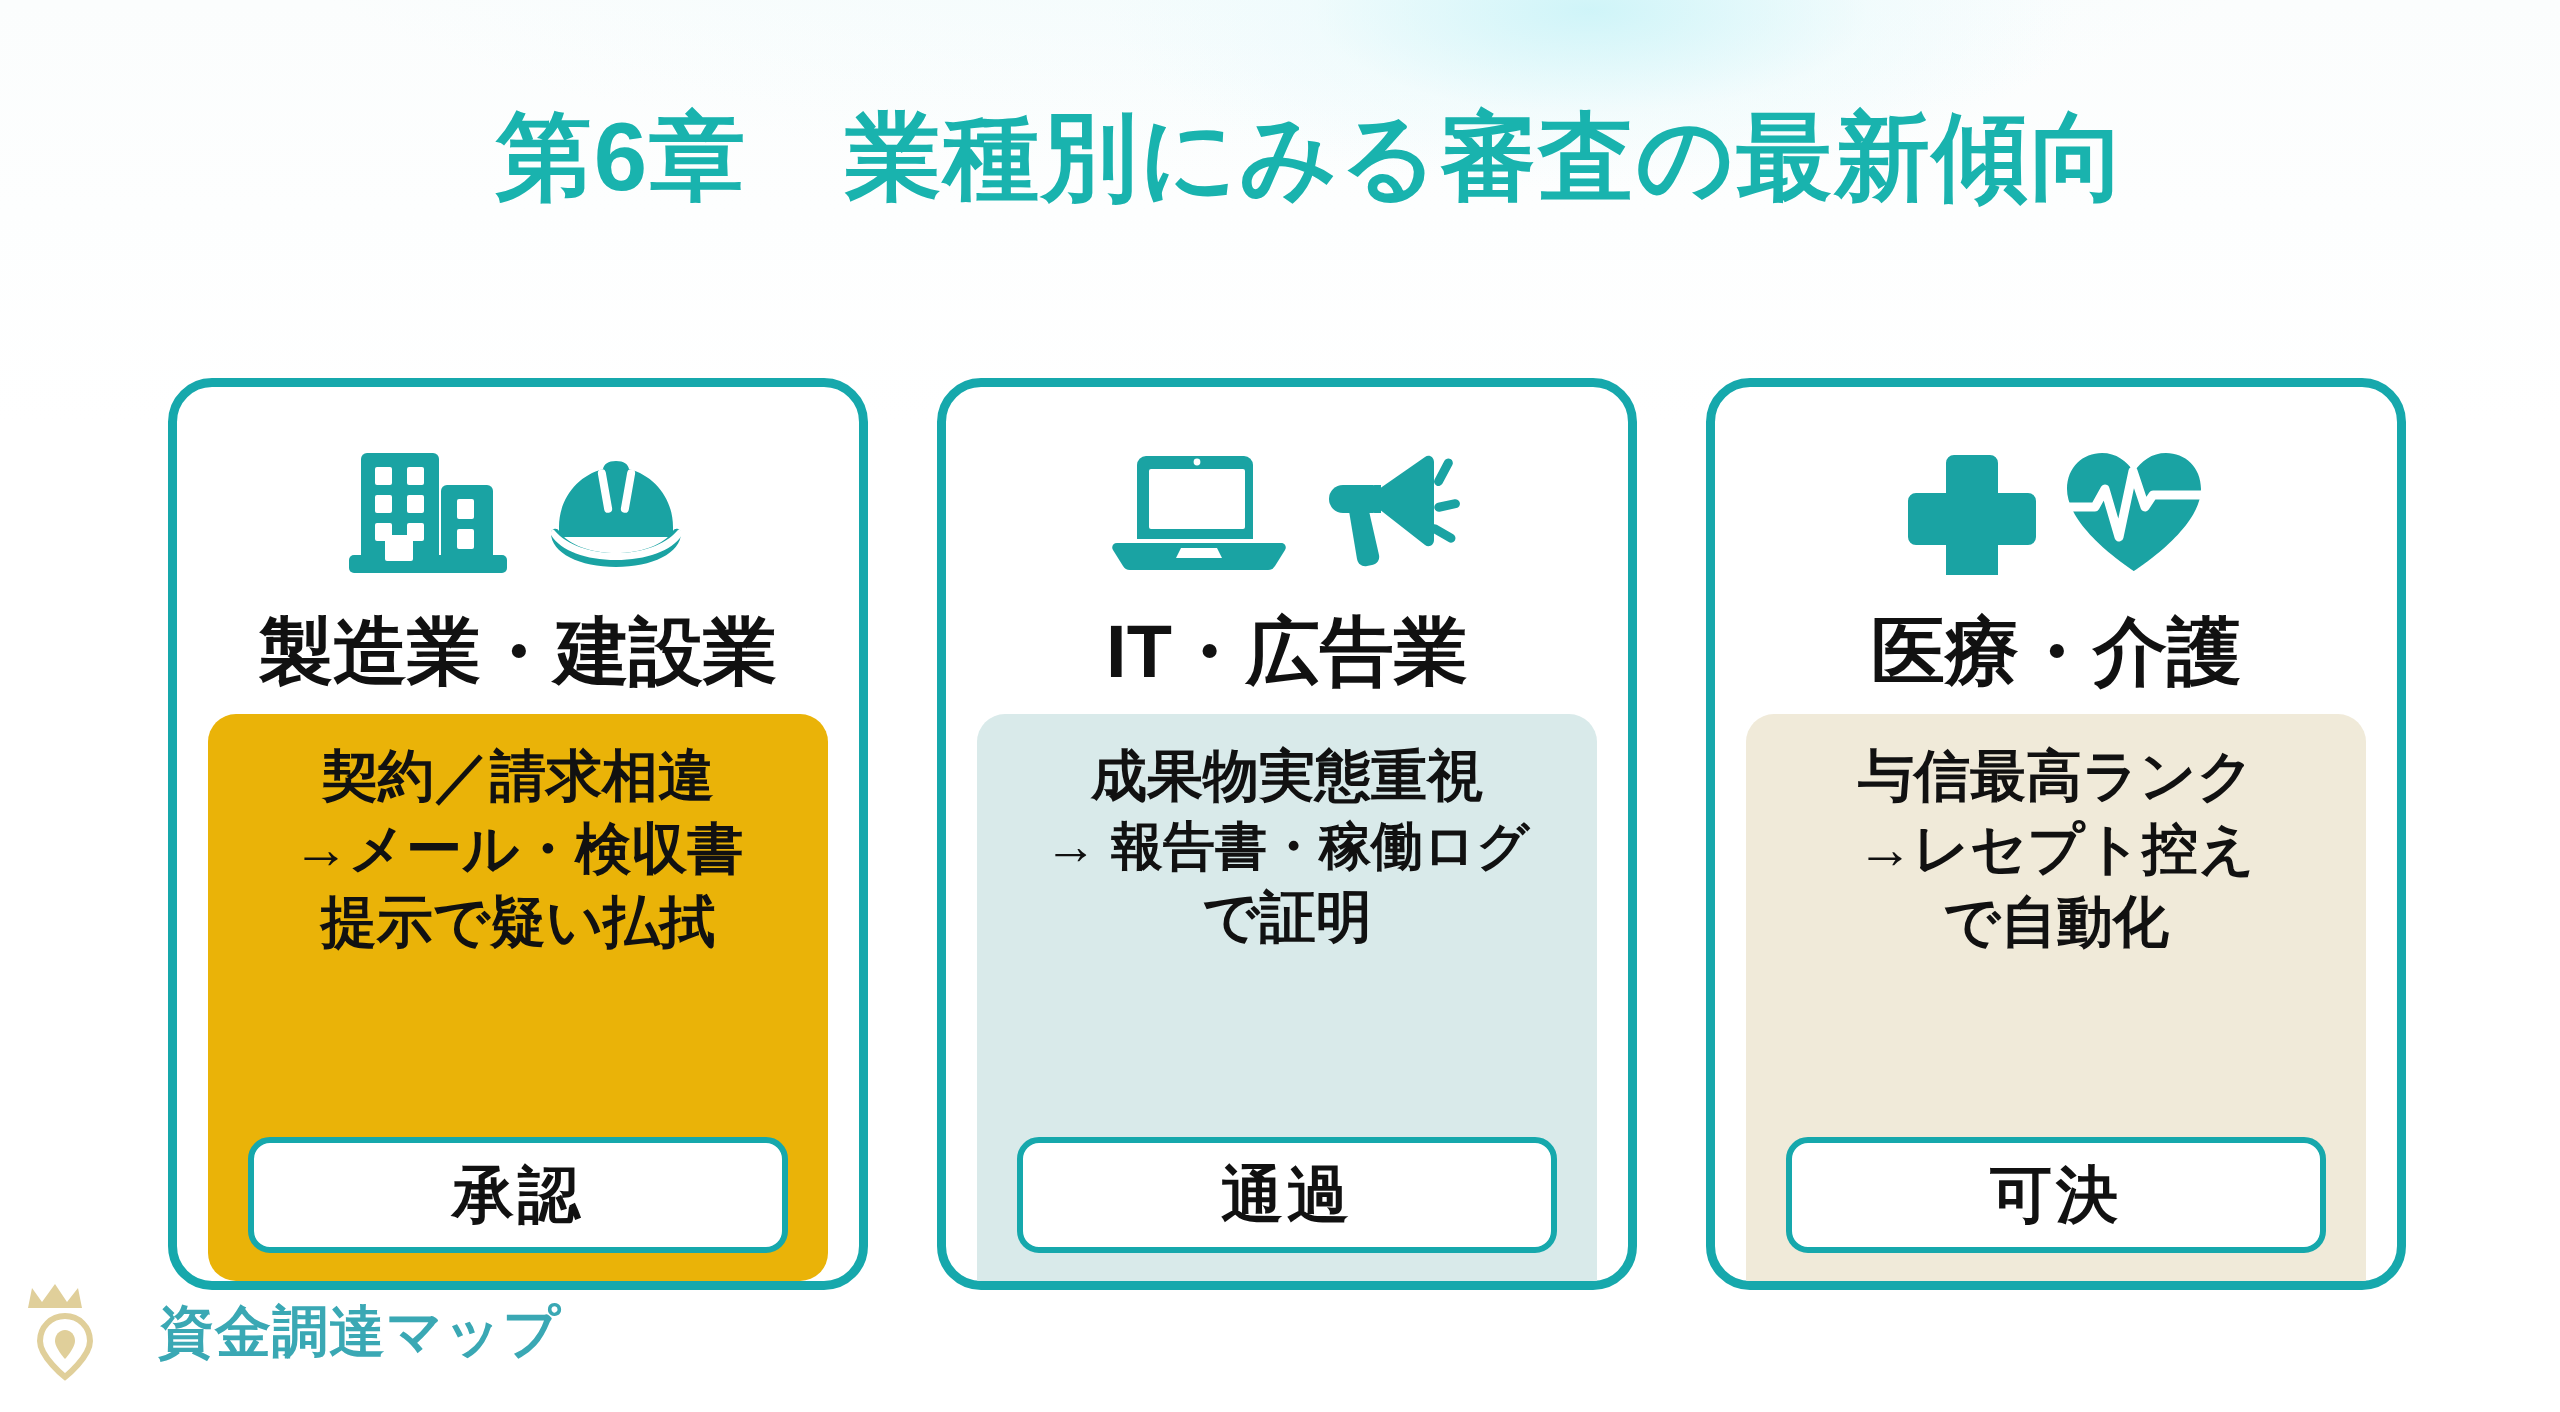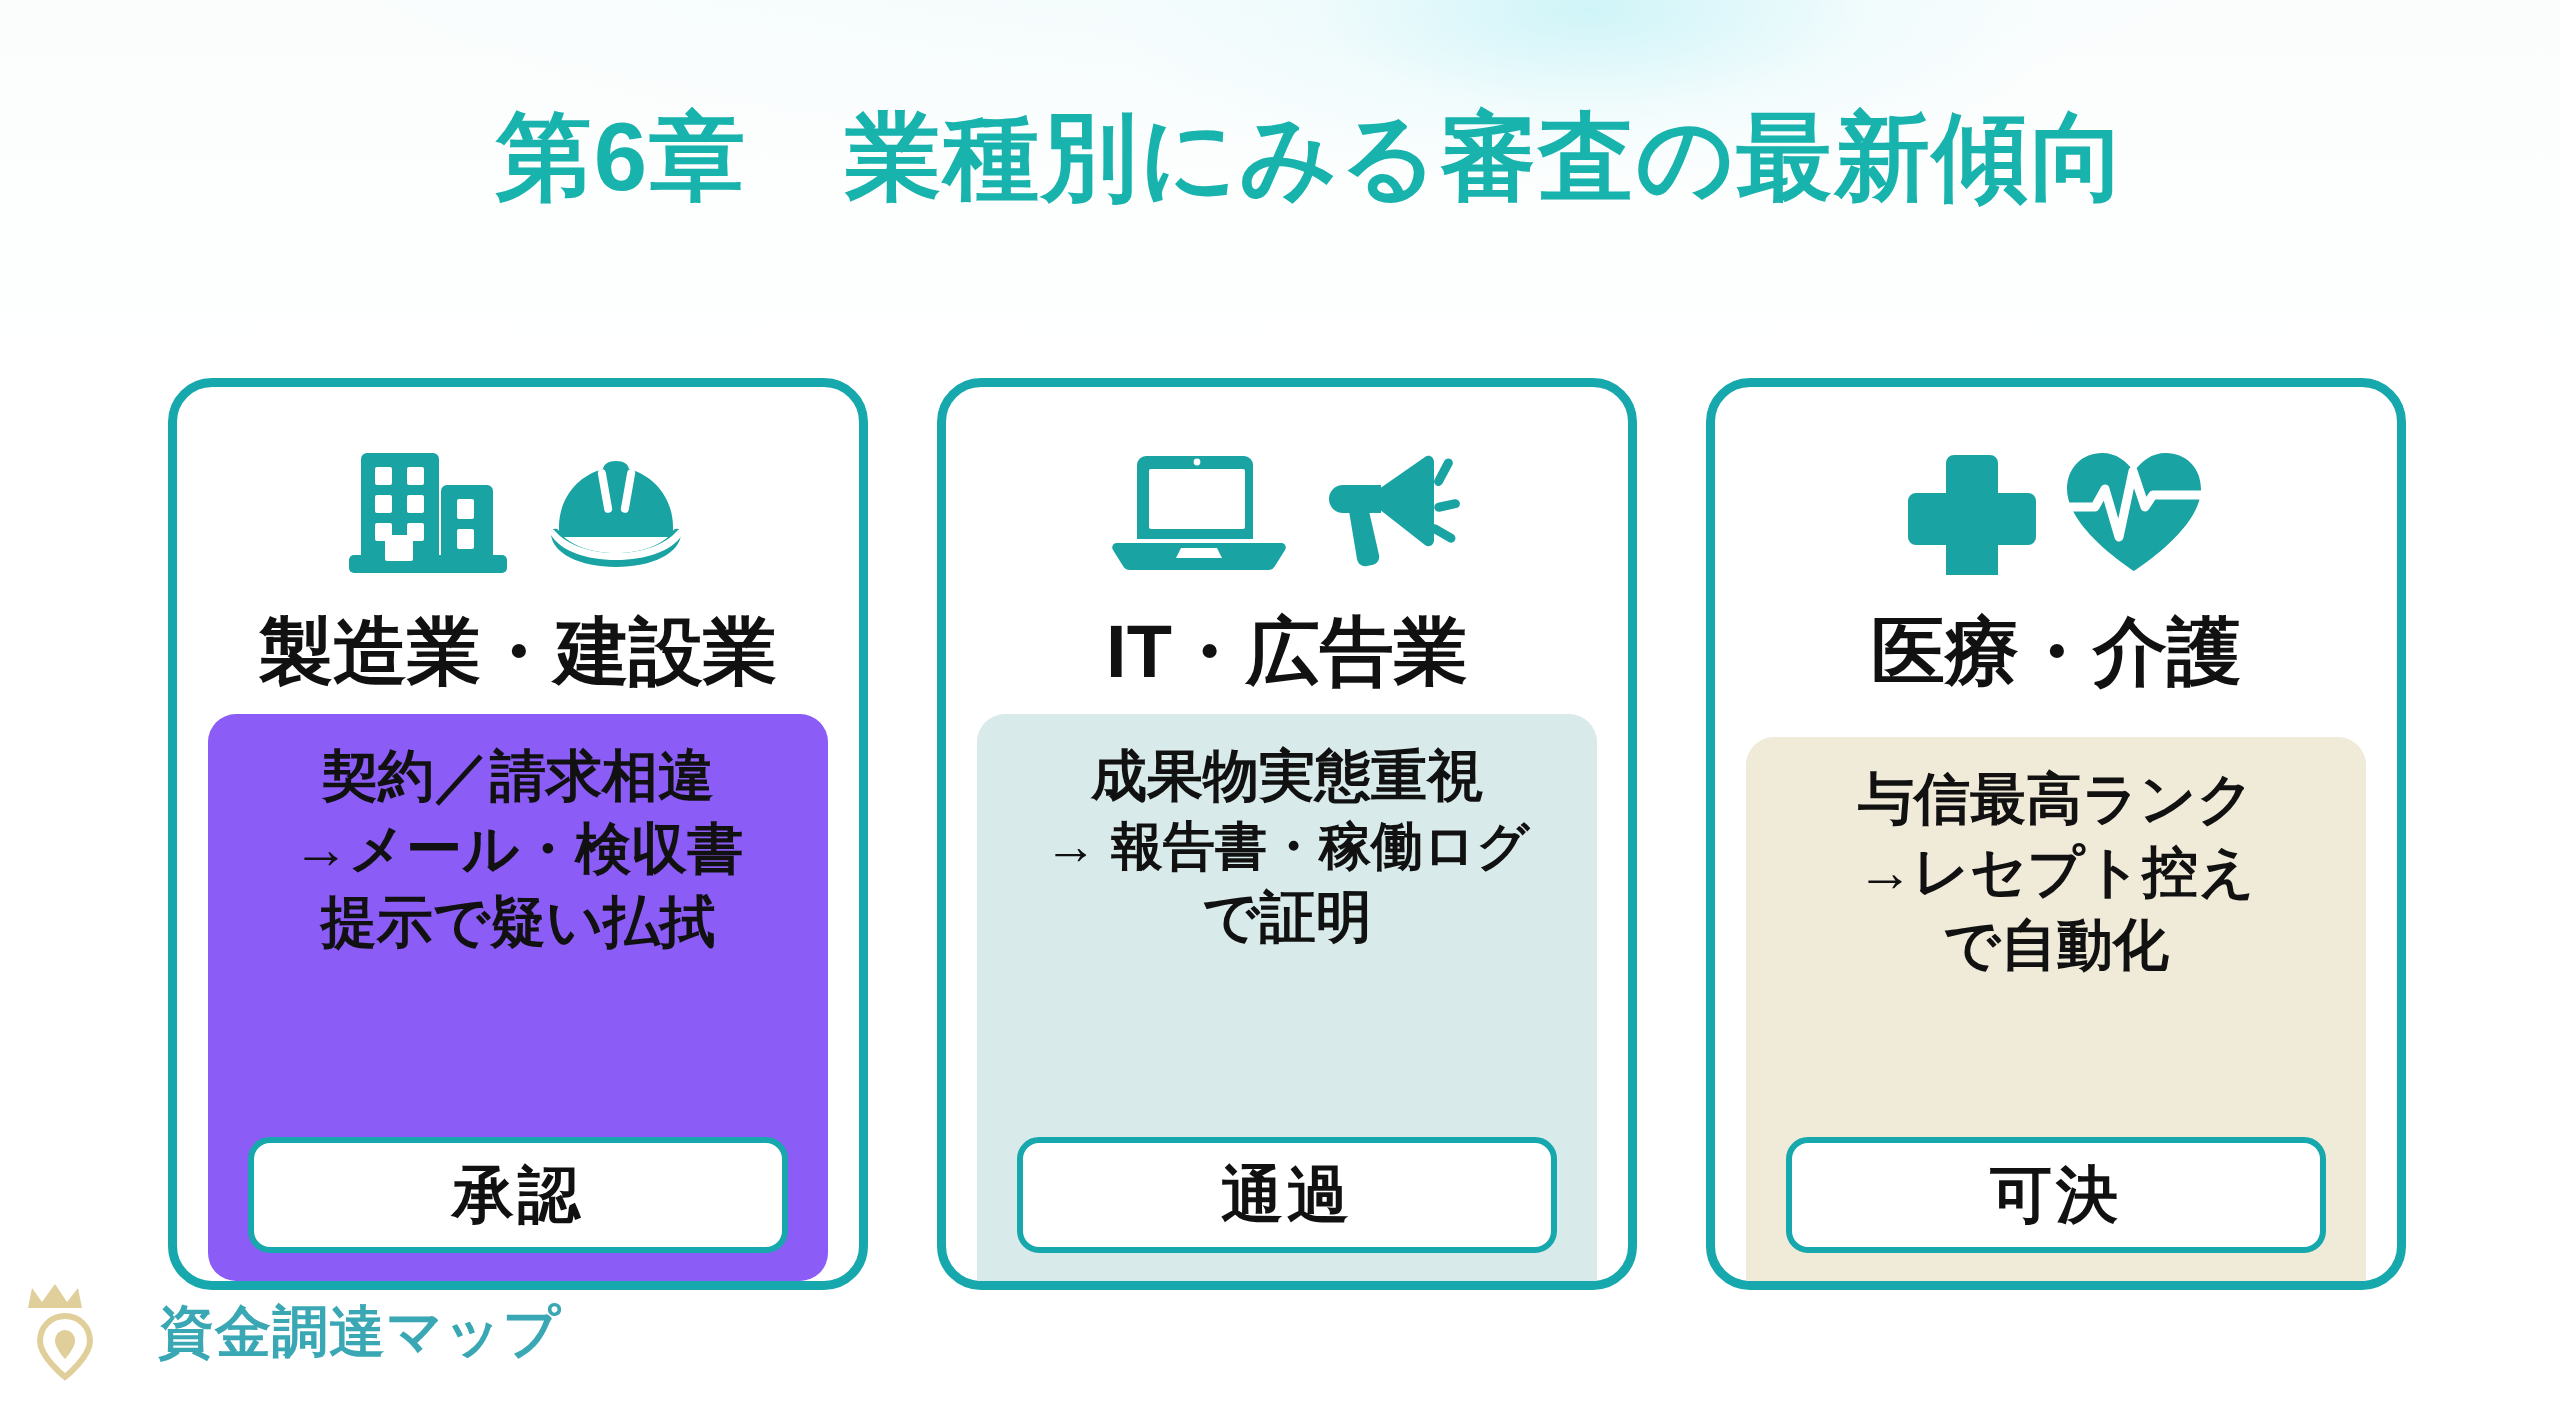--- a/index.html
+++ b/index.html
@@ -177,21 +177,21 @@
             </g>
             <g fill="#ffffff">
               <rect x="60" y="22" width="8" height="44" rx="4" transform="rotate(-10 64 44)"></rect>
               <rect x="83" y="22" width="8" height="44" rx="4" transform="rotate(10 87 44)"></rect>
               <path d="M14 84c12 14 35 22 61 22s49-8 61-22c2-3 6 0 5 4-10 16-36 25-66 25S20 104 10 88c-1-4 2-7 4-4z"></path>
             </g>
           </svg>
         </span>
       </div>
       <div class="card-title">製造業・建設業</div>
-      <div class="body-panel" style="background:#8b5cf6;border-radius:28px;">
+      <div class="body-panel" style="background:#eab308;border-radius:28px;">
         <div class="body-line">契約／請求相違</div>
         <div class="body-line">→メール・検収書</div>
         <div class="body-line">提示で疑い払拭</div>
         <div class="badge" style="border-color: rgb(22, 168, 172);">
           <span class="badge-text">承認</span>
         </div>
       </div>
     </div>
 
     <div class="card" style="border: 9px solid rgb(22, 168, 172);">
@@ -242,21 +242,21 @@
           </svg>
         </span>
         <span>
           <svg width="142" height="128" viewBox="0 0 142 128">
             <path fill="#1aa3a3" d="M71 124S4 82 4 42C4 20 20 6 39 6c14 0 25 8 32 19 7-11 18-19 32-19 19 0 35 14 35 36 0 40-67 82-67 82z"></path>
             <path fill="none" stroke="#ffffff" stroke-width="9" stroke-linejoin="round" stroke-linecap="round" d="M2 60h30l10-18 14 48 14-66 12 36 8-12h50"></path>
           </svg>
         </span>
       </div>
       <div class="card-title">医療・介護</div>
-      <div class="body-panel" style="background:#f0ead9;margin-top:23px;">
+      <div class="body-panel" style="background:#f0ead9;">
         <div class="body-line">与信最高ランク</div>
         <div class="body-line">→レセプト控え</div>
         <div class="body-line">で自動化</div>
         <div class="badge" style="border-color: rgb(22, 168, 172);">
           <span class="badge-text">可決</span>
         </div>
       </div>
     </div>
 
   </div>

